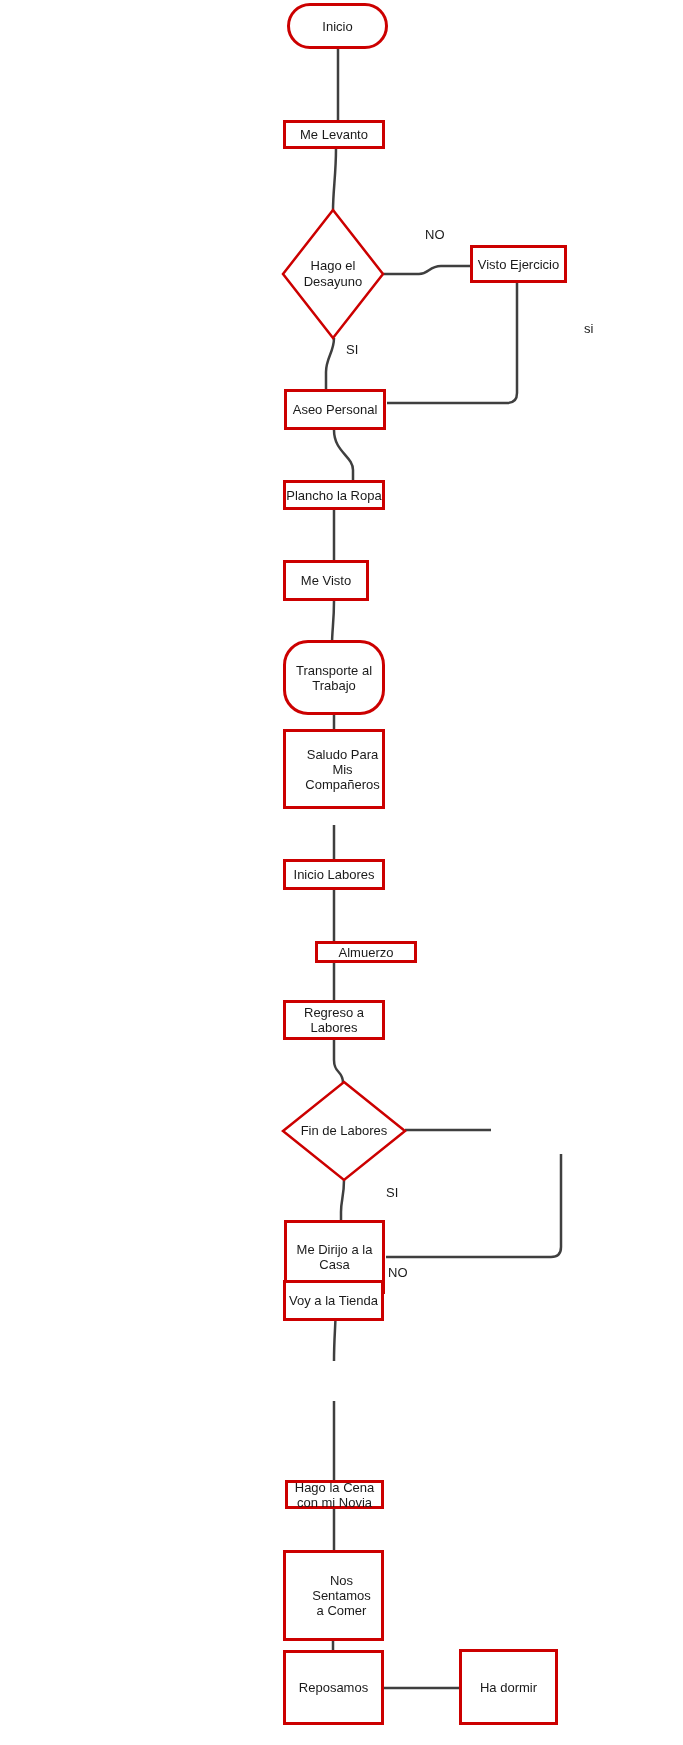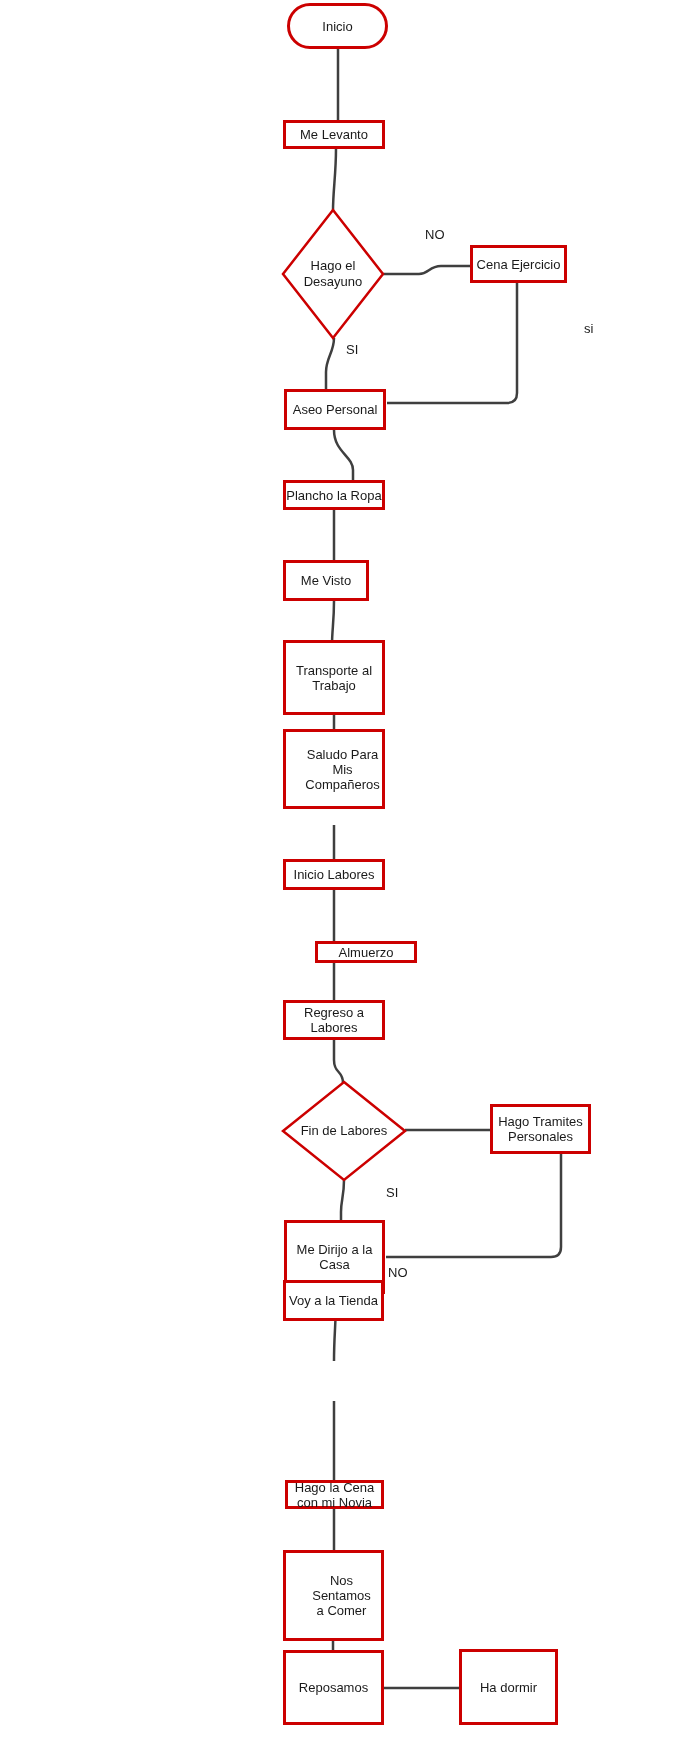--- a/index.html
+++ b/index.html
@@ -65,46 +65,44 @@
     <polygon class="diamond" points="344,1082 405,1131 344,1180 283,1131"></polygon>
   </svg>
 
   <div class="node terminator" style="left:287px;top:3px;width:101px;height:46px;">Inicio</div>
 
   <div class="node" style="left:283px;top:120px;width:102px;height:29px;">Me Levanto</div>
 
   <div class="diamond-label" style="left:288px;top:250px;width:90px;height:48px;">Hago el
 Desayuno</div>
 
-  <div class="node" style="left:470px;top:245px;width:97px;height:38px;">Cena Ejercicio</div>
+  <div class="node" style="left:470px;top:245px;width:97px;height:38px;">Visto Ejercicio</div>
 
   <div class="node" style="left:284px;top:389px;width:102px;height:41px;">Aseo Personal</div>
 
   <div class="node" style="left:283px;top:480px;width:102px;height:30px;">Plancho la Ropa</div>
 
   <div class="node" style="left:283px;top:560px;width:86px;height:41px;">Me Visto</div>
 
-  <div class="node" style="left:283px;top:640px;width:102px;height:75px;">Transporte al
+  <div class="node" style="left:283px;top:640px;width:102px;height:75px;border-radius:25px;">Transporte al
 Trabajo</div>
 
   <div class="node" style="left:283px;top:729px;width:102px;height:80px;padding-left:17px;">Saludo Para
 Mis
 Compañeros</div>
 
   <div class="node" style="left:283px;top:859px;width:102px;height:31px;">Inicio Labores</div>
 
   <div class="node" style="left:283px;top:941px;width:102px;height:22px;margin-left:32px;">Almuerzo</div>
 
   <div class="node" style="left:283px;top:1000px;width:102px;height:40px;">Regreso a
 Labores</div>
 
   <div class="diamond-label" style="left:289px;top:1119px;width:110px;height:24px;">Fin de Labores</div>
 
-  <div class="node" style="left:490px;top:1104px;width:101px;height:50px;">Hago Tramites
-Personales</div>
 
   <div class="node" style="left:284px;top:1220px;width:101px;height:74px;">Me Dirijo a la
 Casa</div>
 
   <div class="node" style="left:283px;top:1280px;width:101px;height:41px;">Voy a la Tienda</div>
 
   <div class="node" style="left:285px;top:1480px;width:99px;height:29px;">Hago la Cena
 con mi Novia</div>
 
   <div class="node" style="left:283px;top:1550px;width:101px;height:91px;padding-left:16px;">Nos Sentamos

